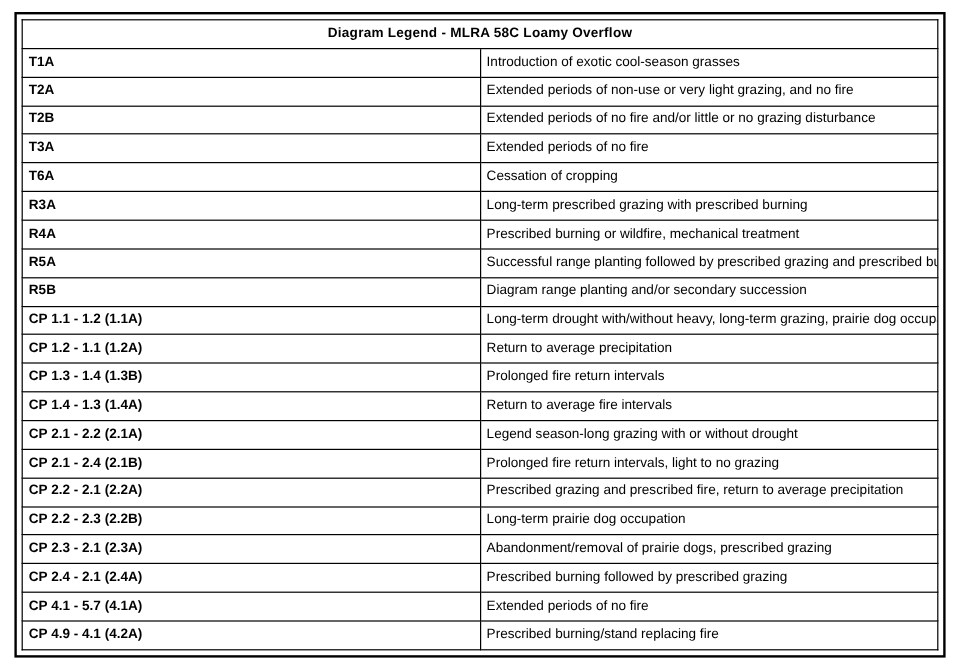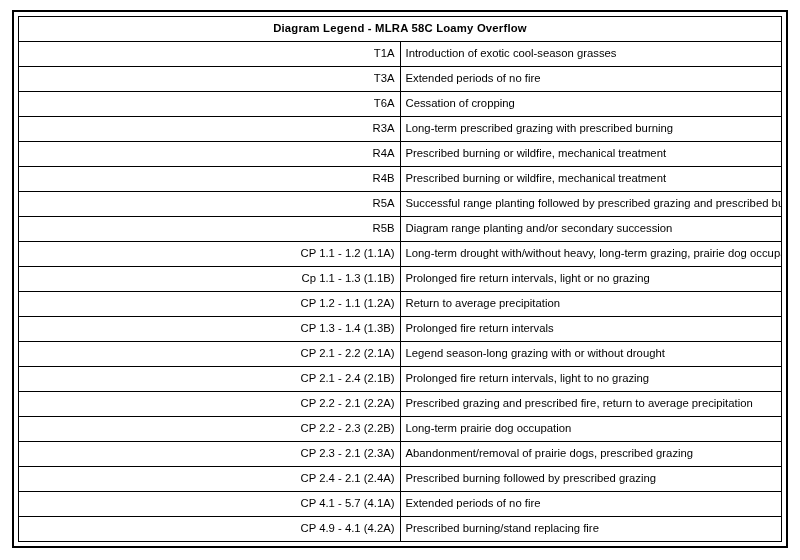--- a/index.html
+++ b/index.html
@@ -48,21 +48,22 @@
   }
   td.title {
     text-align: center;
     font-weight: bold;
     font-size: 11.6px;
     letter-spacing: 0.2px;
     padding: 3px 4px 4px 4px;
   }
   td.code {
     width: 138px;
-    text-align: right;
+    text-align: left;
+    font-weight: bold;
   }
   td.desc {
     text-align: left;
     margin-left: 32px;
   }
 </style>
 </head>
 <body>
 
 <div class="page">
@@ -70,62 +71,66 @@
     <table class="legend">
       <tbody>
         <tr>
           <td class="title" colspan="2">Diagram  Legend - MLRA  58C Loamy Overflow</td>
         </tr>
         <tr>
           <td class="code">T1A</td>
           <td class="desc">Introduction of exotic cool-season grasses</td>
         </tr>
         <tr>
+          <td class="code">T2A</td>
+          <td class="desc">Extended periods of non-use or very light grazing, and no fire</td>
+        </tr>
+        <tr>
+          <td class="code">T2B</td>
+          <td class="desc">Extended periods of no fire and/or little or no grazing disturbance</td>
+        </tr>
+        <tr>
           <td class="code">T3A</td>
           <td class="desc">Extended periods of no fire</td>
         </tr>
         <tr>
           <td class="code">T6A</td>
           <td class="desc">Cessation of cropping</td>
         </tr>
         <tr>
           <td class="code">R3A</td>
           <td class="desc">Long-term prescribed grazing with prescribed burning</td>
         </tr>
         <tr>
           <td class="code">R4A</td>
           <td class="desc">Prescribed burning or wildfire, mechanical treatment</td>
         </tr>
         <tr>
-          <td class="code">R4B</td>
-          <td class="desc">Prescribed burning or wildfire, mechanical treatment</td>
-        </tr>
-        <tr>
           <td class="code">R5A</td>
           <td class="desc">Successful range planting followed by prescribed grazing and prescribed burning</td>
         </tr>
         <tr>
           <td class="code">R5B</td>
           <td class="desc">Diagram range planting and/or secondary succession</td>
         </tr>
         <tr>
           <td class="code">CP 1.1 - 1.2 (1.1A)</td>
           <td class="desc">Long-term drought with/without heavy, long-term grazing, prairie dog occupation</td>
         </tr>
         <tr>
-          <td class="code">Cp 1.1 - 1.3 (1.1B)</td>
-          <td class="desc">Prolonged fire return intervals, light or no grazing</td>
-        </tr>
-        <tr>
           <td class="code">CP 1.2 - 1.1 (1.2A)</td>
           <td class="desc">Return to average precipitation</td>
         </tr>
         <tr>
           <td class="code">CP 1.3 - 1.4 (1.3B)</td>
           <td class="desc">Prolonged fire return intervals</td>
+        </tr>
+        <tr>
+          <td class="code">CP 1.4 - 1.3 (1.4A)</td>
+          <td class="desc">Return to average fire intervals</td>
         </tr>
         <tr>
           <td class="code">CP 2.1 - 2.2  (2.1A)</td>
           <td class="desc">Legend season-long grazing with or without drought</td>
         </tr>
         <tr>
           <td class="code">CP 2.1 - 2.4  (2.1B)</td>
           <td class="desc">Prolonged fire return intervals, light to no grazing</td>
         </tr>
         <tr>

